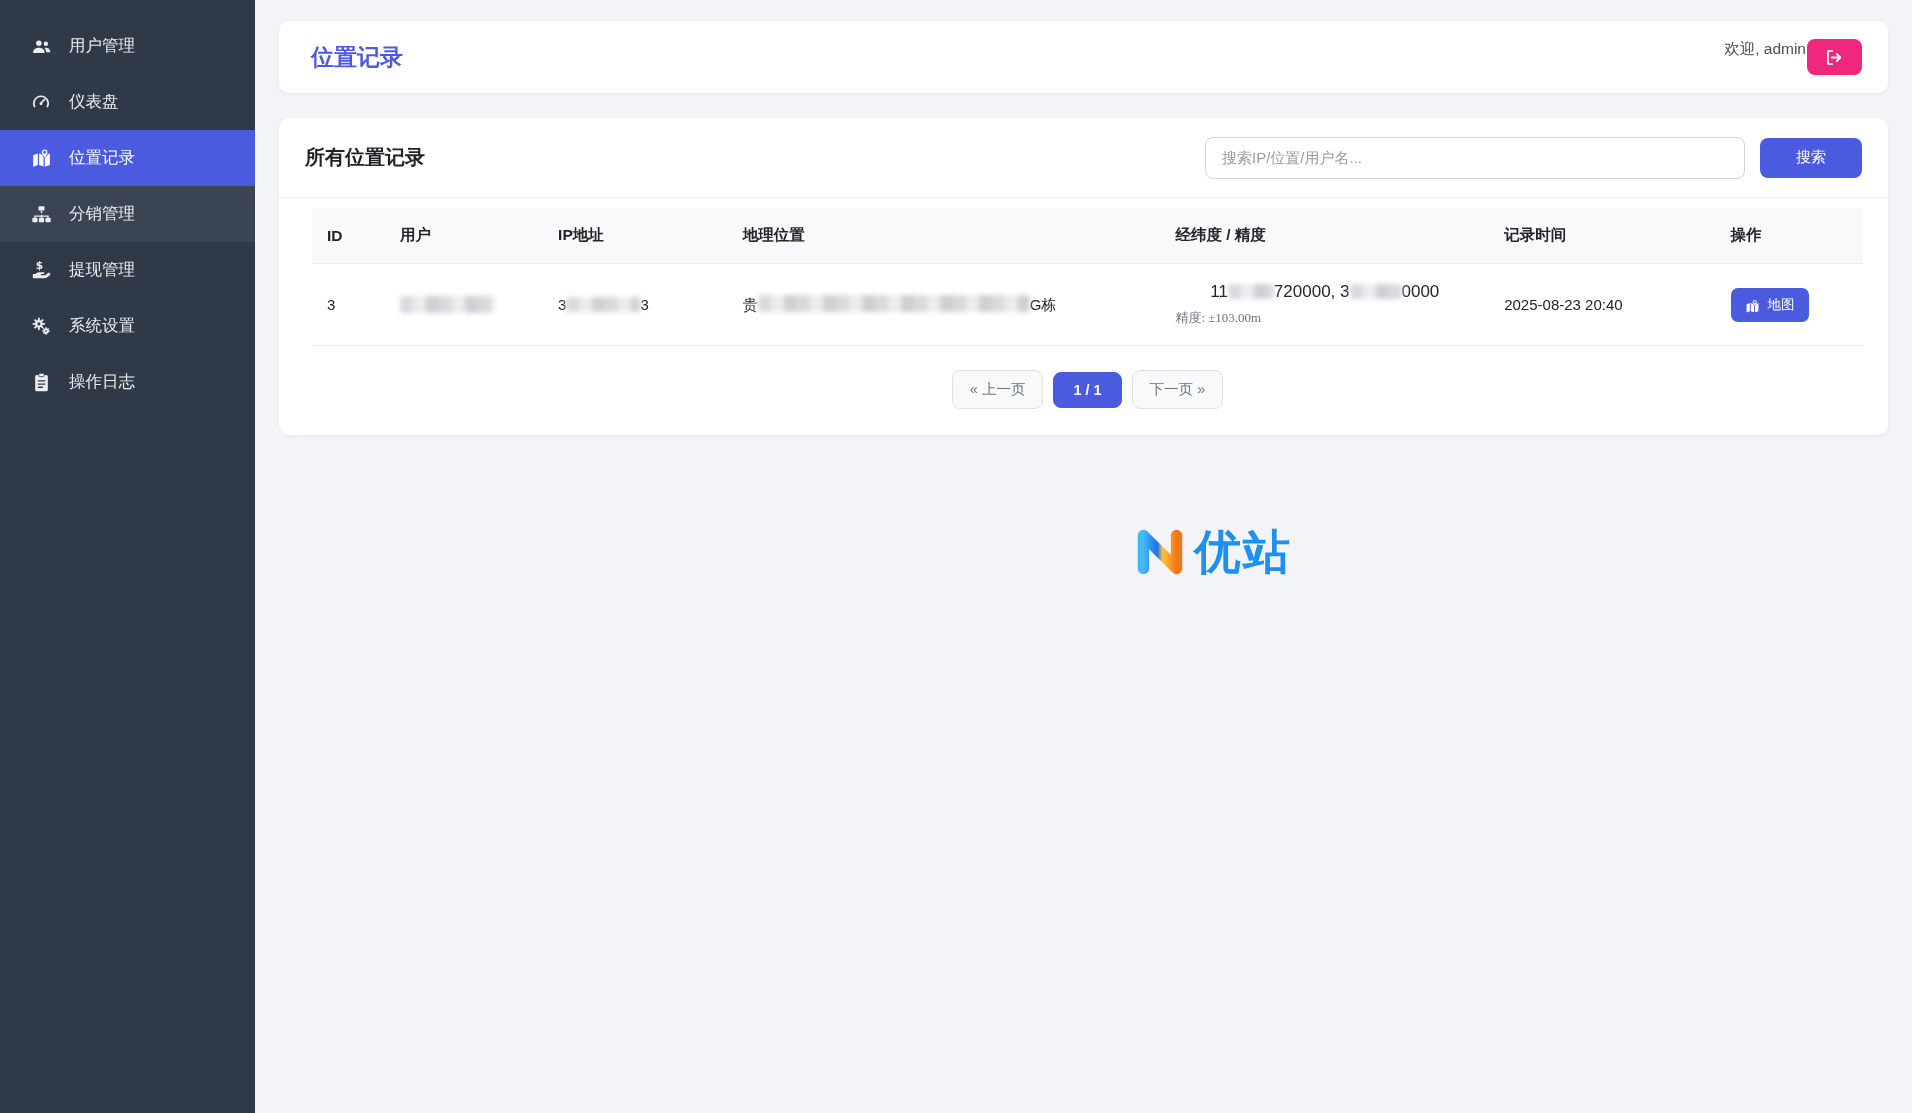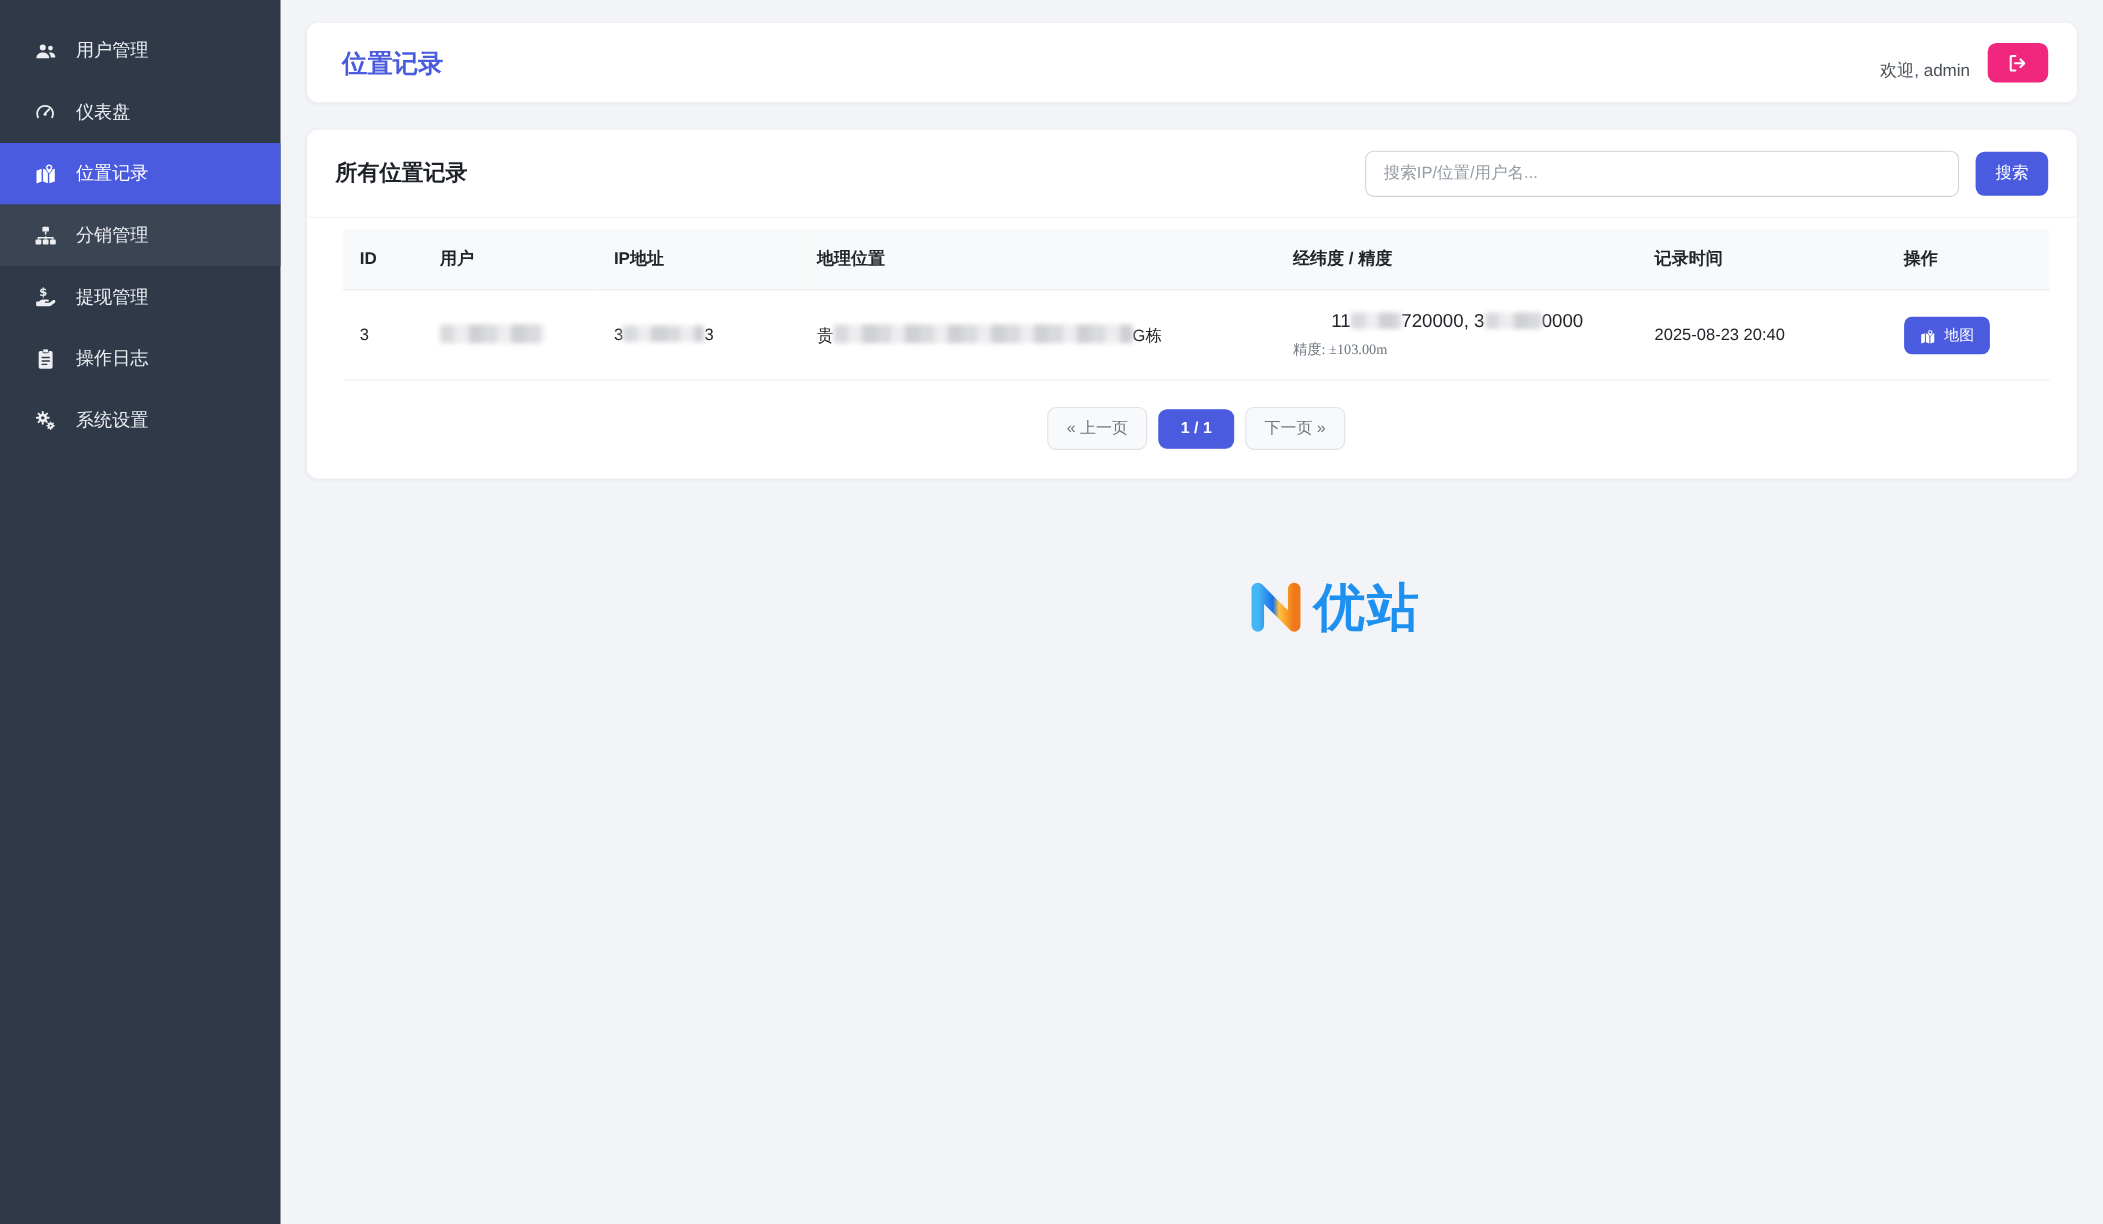--- a/index.html
+++ b/index.html
@@ -31,21 +31,21 @@
 
   
   .main { flex:1; position:relative; height:100%; }
 
   .topbar {
     margin:21px 24px 0 24px; height:72px; background:#fff; border-radius:10px;
     box-shadow:0 1px 4px rgba(40,50,90,.06);
     display:flex; align-items:center; justify-content:space-between; padding:0 26px 0 32px;
   }
   .page-title { color:#4a5be0; font-size:23px; font-weight:bold; }
-  .topbar-right { display:flex; align-items:flex-end; gap:16px; }
+  .topbar-right { display:flex; align-items:flex-start; gap:1px; }
   .welcome { color:#495057; font-size:15.5px; }
   .logout-btn {
     width:55px; height:36px; background:#f1267d; border:none; border-radius:8px;
     display:flex; align-items:center; justify-content:center; cursor:pointer;
   }
 
   .panel {
     margin:25px 24px 0 24px; background:#fff; border-radius:10px;
     box-shadow:0 1px 4px rgba(40,50,90,.06); padding-bottom:26px;
   }
@@ -55,21 +55,21 @@
   }
   .panel-title { font-size:20px; font-weight:bold; color:#1d2127; }
   .search-group { display:flex; align-items:center; gap:15px; }
   .search-input {
     width:540px; height:42px; border:1px solid #ced4da; border-radius:8px;
     padding:0 16px; font-size:15px; color:#343a40; outline:none;
     font-family:"Liberation Sans","DejaVu Sans",sans-serif;
   }
   .search-input::placeholder { color:#959ca4; }
   .search-btn {
-    height:40px; padding:0 18px; background:#4a5be0; color:#fff; border:none;
+    height:40px; padding:0 36px; background:#4a5be0; color:#fff; border:none;
     border-radius:8px; font-size:15px; cursor:pointer;
     font-family:"Liberation Sans","DejaVu Sans",sans-serif;
   }
 
   .table-wrap { padding:10px 25px 0 33px; }
   table { width:100%; border-collapse:collapse; table-layout:fixed; }
   thead th {
     background:#f8f9fb; text-align:left; font-size:15.5px; font-weight:bold;
     color:#212529; padding:17px 15px; border-bottom:1px solid #e9ecef;
   }
@@ -167,49 +167,49 @@
       </div>
 
       <div class="menu-item">
         <span class="mi-icon">
           <svg width="21" height="21" viewBox="0 0 24 24" fill="currentColor">
             <text x="9.5" y="10" text-anchor="middle" font-size="12" font-weight="bold" font-family="DejaVu Sans, sans-serif">$</text>
             <path d="M21.6 14.9c-.6-.5-1.5-.5-2.1 0l-2.7 2.1c-.4.3-.9.5-1.4.5h-3.6c-.4 0-.7-.3-.7-.7s.3-.7.7-.7h2.5c.6 0 1.1-.5 1.1-1.1s-.5-1.1-1.1-1.1H9.2c-1 0-1.9.3-2.7 1l-1.4 1.2H3c-.5 0-.9.4-.9.9v3.1c0 .5.4.9.9.9h12.6c.9 0 1.8-.3 2.5-.9l3.5-2.8c.7-.6.7-1.8 0-2.4z"></path>
           </svg>
         </span>
         <span>提现管理</span>
-      </div>
-
-      <div class="menu-item">
-        <span class="mi-icon">
-          <svg width="19" height="21" viewBox="0 0 24 26" fill="currentColor">
-            <rect x="4" y="3.5" width="16" height="20.5" rx="2"></rect>
-            <rect x="8.7" y="1.3" width="6.6" height="4.4" rx="1.2" stroke="#2f3947" stroke-width="1"></rect>
-            <g stroke="#2f3947" stroke-width="1.7" stroke-linecap="round">
-              <path d="M8 11h8.2M8 15h8.2M8 19h5.2"></path>
-            </g>
-          </svg>
-        </span>
-        <span>操作日志</span>
       </div>
 
       <div class="menu-item">
         <span class="mi-icon">
           <svg width="21" height="21" viewBox="0 0 24 24" fill="none" stroke="currentColor">
             <circle cx="9" cy="9" r="3.1" stroke-width="2.6"></circle>
             <g stroke-width="2.1" stroke-linecap="round">
               <path d="M9 2.8v1.9M9 13.3v1.9M2.8 9h1.9M13.3 9h1.9M4.6 4.6l1.3 1.3M13.1 13.1l-1.3-1.3M13.4 4.6l-1.3 1.3M4.6 13.4l1.3-1.3"></path>
             </g>
             <circle cx="17.2" cy="17.2" r="2" stroke-width="2"></circle>
             <g stroke-width="1.6" stroke-linecap="round">
               <path d="M17.2 13.5v1.2M17.2 19.7v1.2M13.5 17.2h1.2M19.7 17.2h1.2M14.6 14.6l.8.8M19 19l-.8-.8M19.8 14.6l-.8.8M14.6 19.8l.8-.8"></path>
             </g>
           </svg>
         </span>
         <span>系统设置</span>
+      </div>
+
+      <div class="menu-item">
+        <span class="mi-icon">
+          <svg width="19" height="21" viewBox="0 0 24 26" fill="currentColor">
+            <rect x="4" y="3.5" width="16" height="20.5" rx="2"></rect>
+            <rect x="8.7" y="1.3" width="6.6" height="4.4" rx="1.2" stroke="#2f3947" stroke-width="1"></rect>
+            <g stroke="#2f3947" stroke-width="1.7" stroke-linecap="round">
+              <path d="M8 11h8.2M8 15h8.2M8 19h5.2"></path>
+            </g>
+          </svg>
+        </span>
+        <span>操作日志</span>
       </div>
     </nav>
   </aside>
 
   <main class="main">
 
     <div class="topbar">
       <div class="page-title">位置记录</div>
       <div class="topbar-right">
         <span class="welcome">欢迎, admin</span>

